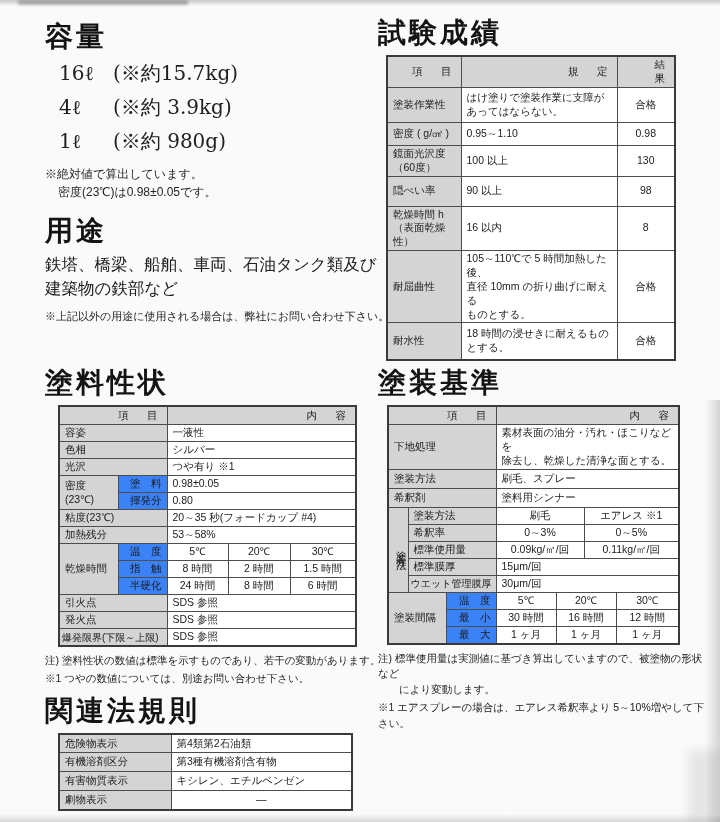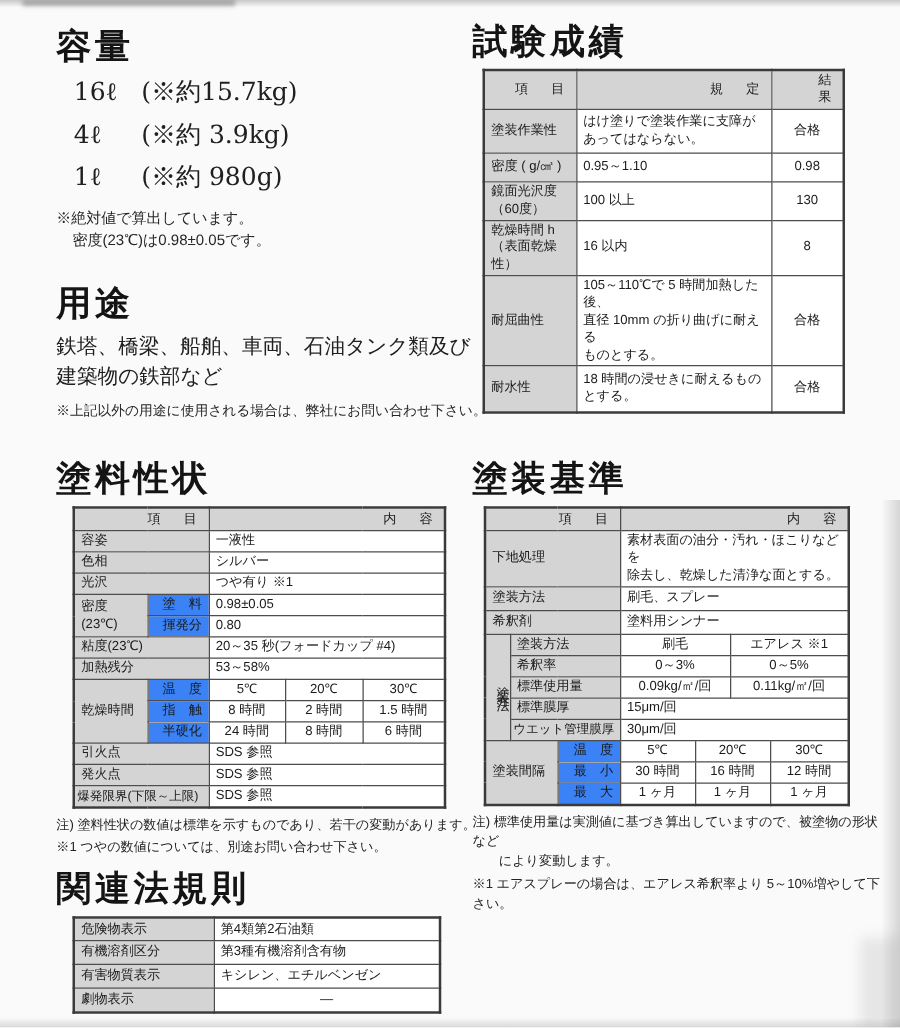--- a/index.html
+++ b/index.html
@@ -70,21 +70,21 @@
     <div class="cap-item"><span class="cap-vol">16ℓ</span><span class="cap-weight">(※約15.7kg)</span></div>
     <div class="cap-item"><span class="cap-vol">4ℓ</span><span class="cap-weight">(※約 3.9kg)</span></div>
     <div class="cap-item"><span class="cap-vol">1ℓ</span><span class="cap-weight">(※約 980g)</span></div>
   </div>
   <div class="cap-notes">
     <div>※絶対値で算出しています。</div>
     <div class="cap-note2">密度(23℃)は0.98±0.05です。</div>
   </div>
 </div>
 
-<div class="section" style="left:45px; top:228px;">
+<div class="section" style="left:45px; top:216px;">
   <h2 class="sec-title">用途</h2>
   <div class="usage-body">鉄塔、橋梁、船舶、車両、石油タンク類及び建築物の鉄部など</div>
   <div class="usage-note">※上記以外の用途に使用される場合は、弊社にお問い合わせ下さい。</div>
 </div>
 
 <div class="section" style="left:378px; top:18px;">
   <h2 class="sec-title">試験成績</h2>
   <table class="dtable" style="width:288px; margin-left:8px;">
     <colgroup>
         <col style="width:74px">
@@ -106,20 +106,25 @@
     <tr style="height:23px;">
       <td class="lbl">密度 ( g/㎤ )</td>
       <td>0.95～1.10</td>
       <td class="c">0.98</td>
     </tr>
     <tr style="height:31px;margin-top:36px;">
       <td class="lbl preline">鏡面光沢度
 （60度）</td>
       <td>100 以上</td>
       <td class="c">130</td>
+    </tr>
+    <tr style="height:30px;">
+      <td class="lbl">隠ぺい率</td>
+      <td>90 以上</td>
+      <td class="c">98</td>
     </tr>
     <tr style="height:36px;">
       <td class="lbl preline">乾燥時間 h
 （表面乾燥性）</td>
       <td>16 以内</td>
       <td class="c">8</td>
     </tr>
     <tr style="height:45px;">
       <td class="lbl">耐屈曲性</td>
       <td class="preline">105～110℃で 5 時間加熱した後、

